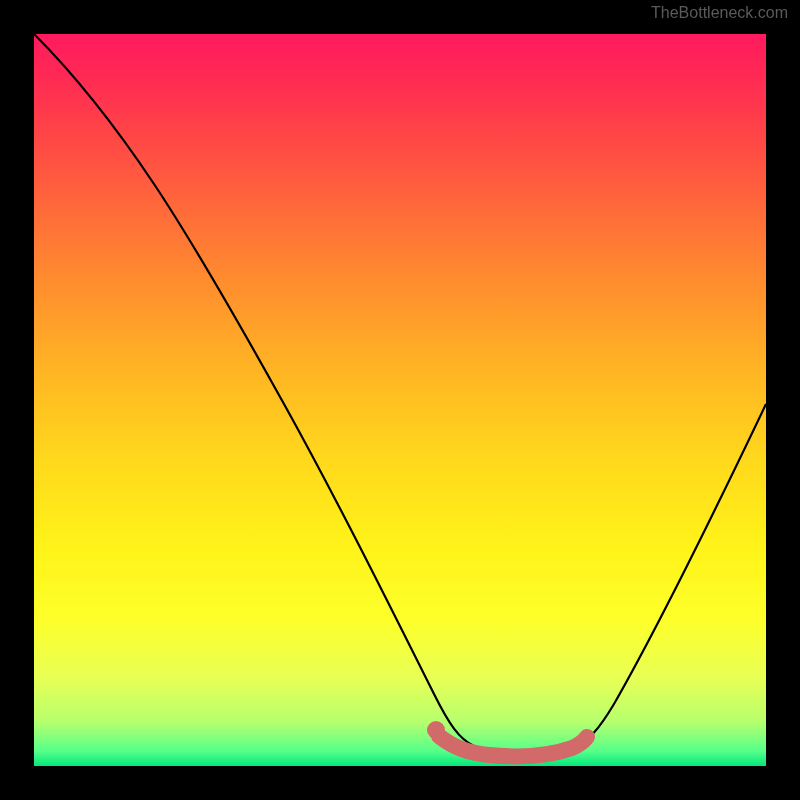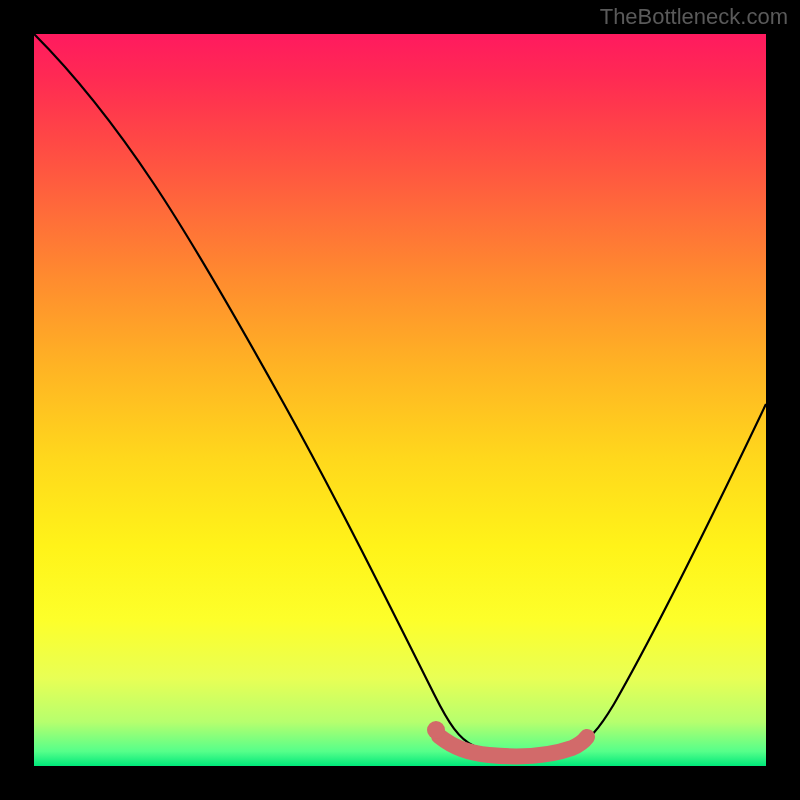--- a/index.html
+++ b/index.html
@@ -9,21 +9,21 @@
     height: 800px;
     background: #000000;
     position: relative;
     font-family: Arial, Helvetica, sans-serif;
   }
   .watermark {
     position: absolute;
     top: 4px;
     right: 12px;
     color: #5a5a5a;
-    font-size: 22px;
+    font-size: 16px;
     font-weight: 500;
     z-index: 10;
   }
   .plot-area {
     position: absolute;
     top: 34px;
     left: 34px;
     width: 732px;
     height: 732px;
     overflow: hidden;

